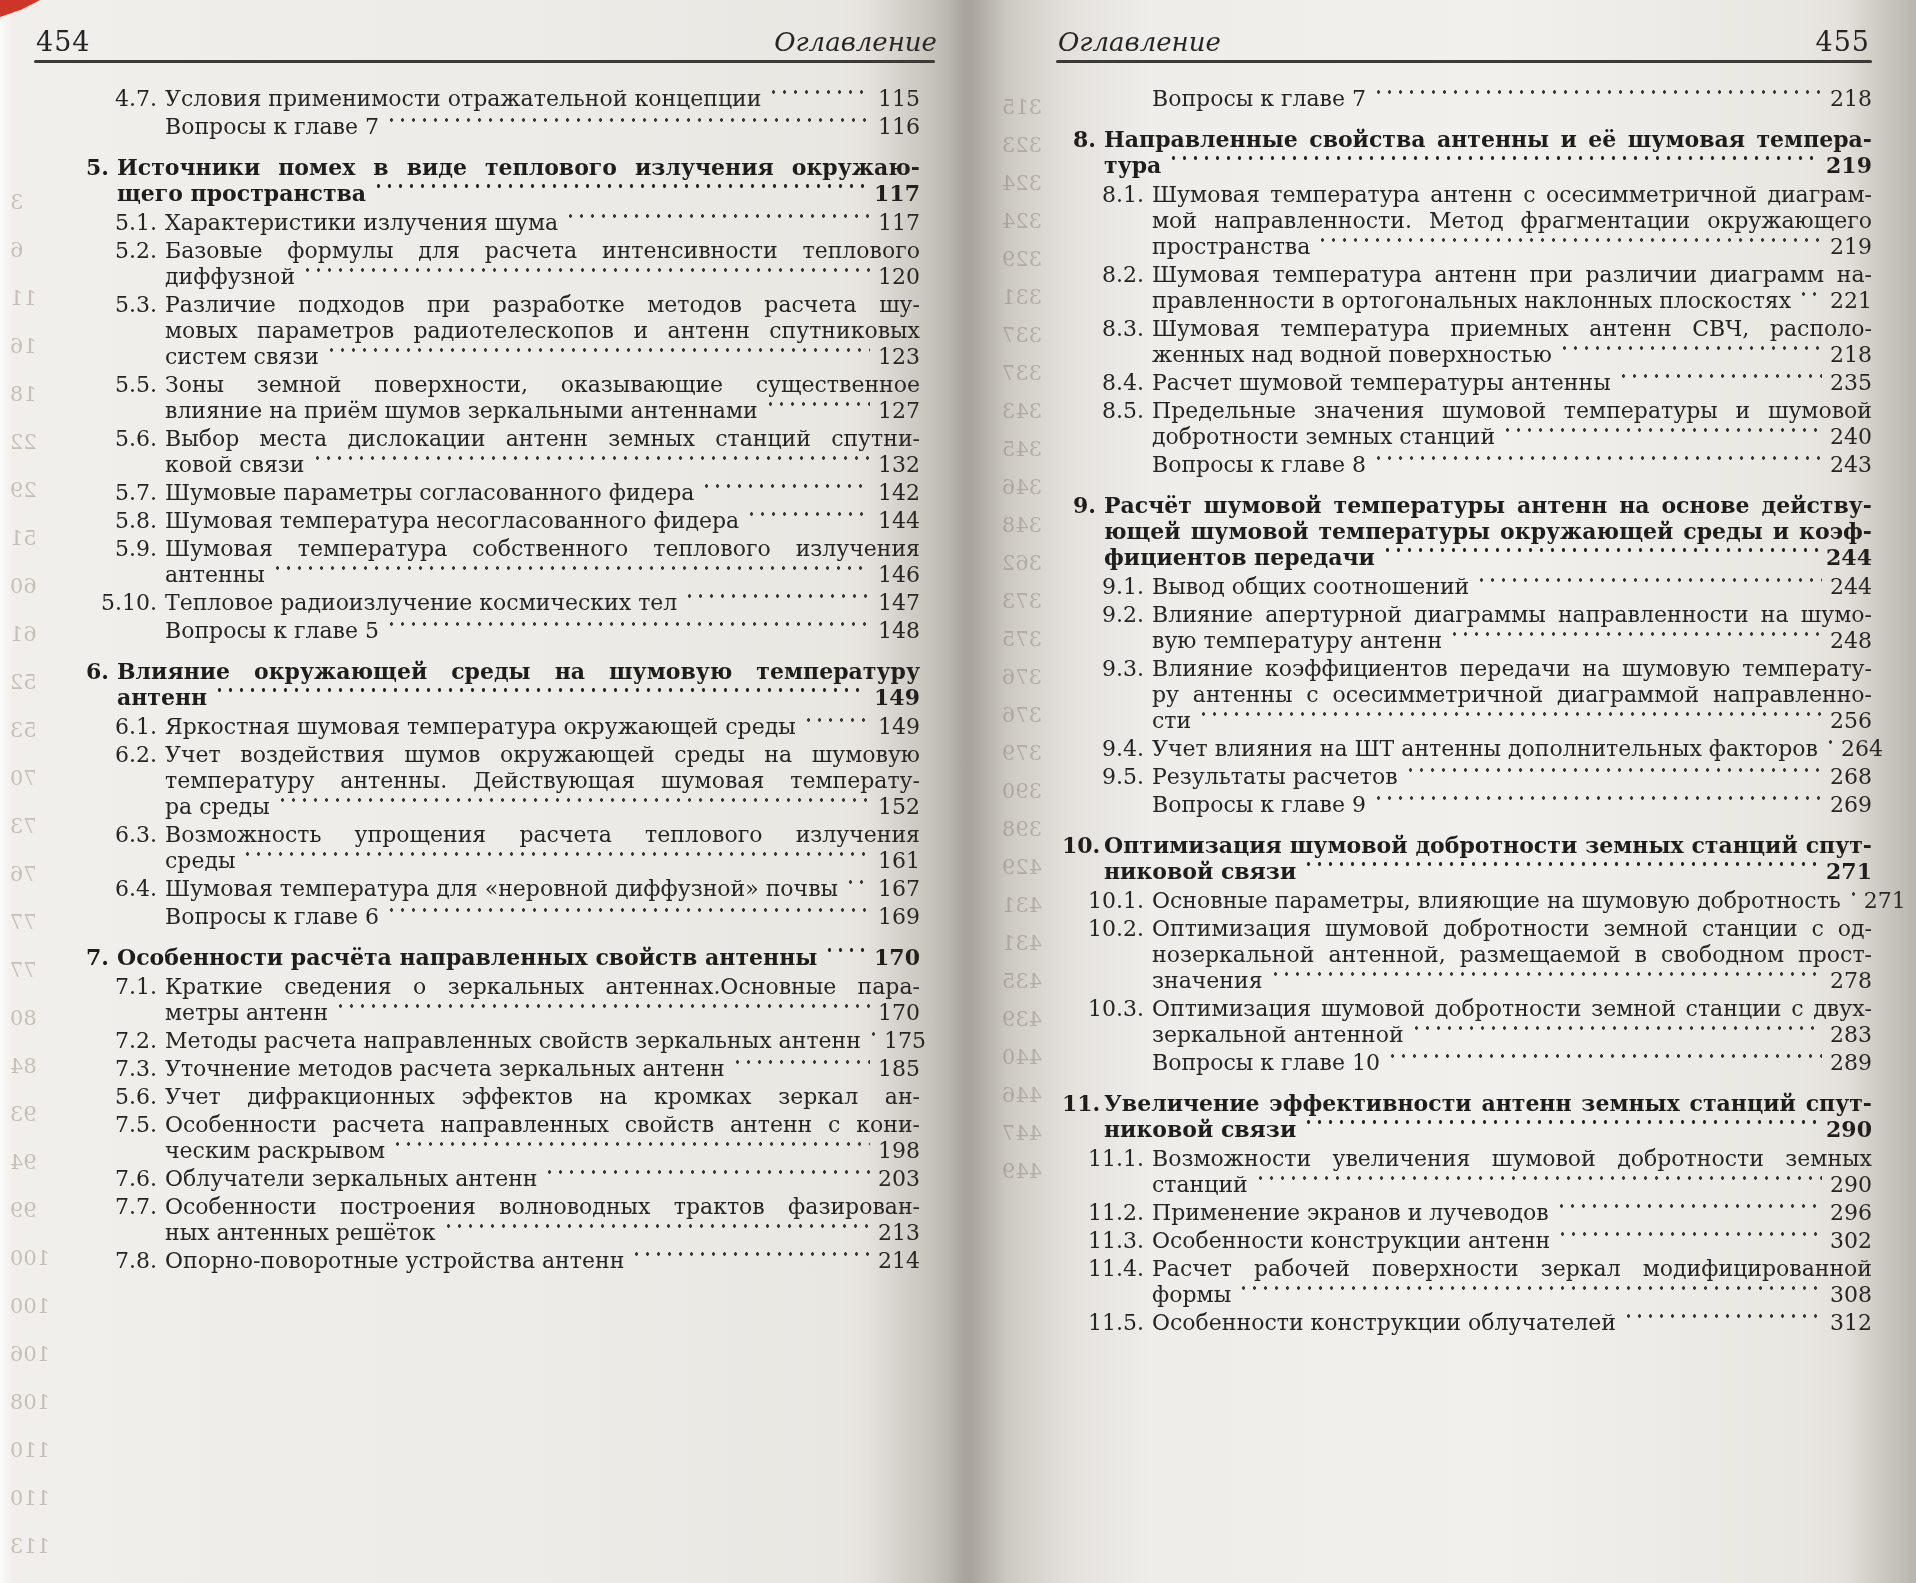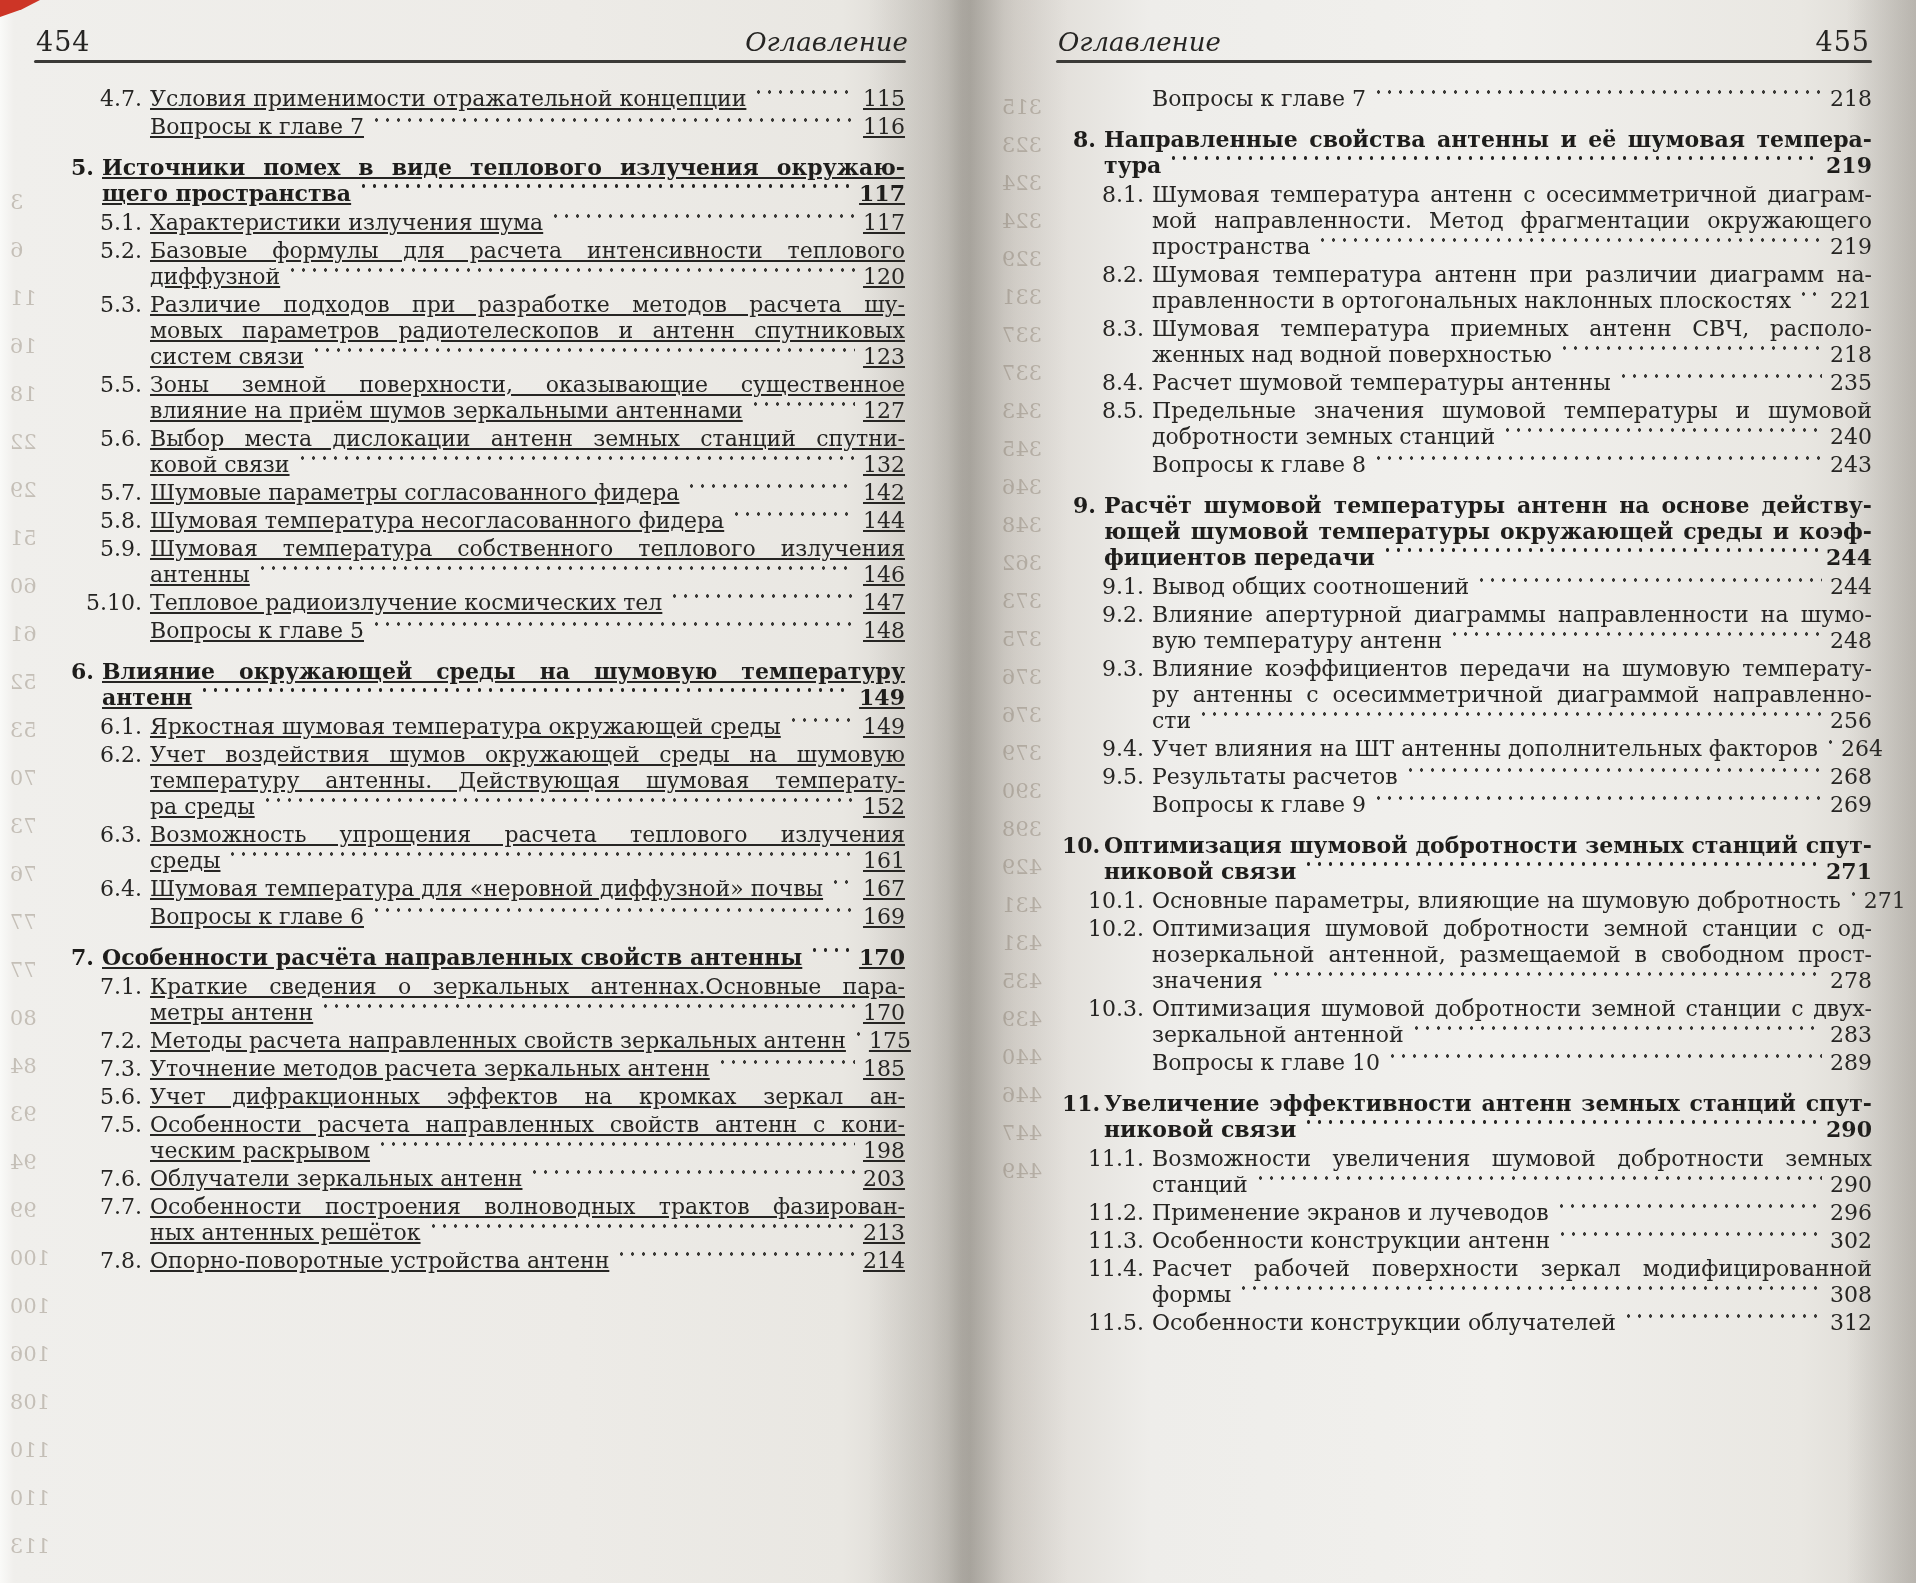--- a/index.html
+++ b/index.html
@@ -26,35 +26,35 @@
     position:absolute;right:0;top:0;width:70px;height:1583px;
     background:linear-gradient(90deg,rgba(70,64,56,0),rgba(70,64,56,.22));
     pointer-events:none;
   }
   .red-mark{
     position:absolute;left:0;top:0;width:40px;height:17px;
     background:#cd3526;
     clip-path:polygon(0 0,100% 0,55% 55%,0 100%);
   }
   .page{position:absolute;top:0;height:1583px;}
-  .page-left{left:0;width:958px;}
+  .page-left{left:0;width:958px;padding-left:29px;}
   .page-right{left:958px;width:958px;}
 
   .pg-header{position:absolute;top:26px;font-size:26px;}
   .page-left  .pg-header{left:36px;right:50px;}
   .page-right .pg-header{left:100px;right:46px;}
   .pg-num{font-size:27px;letter-spacing:1px;}
   .run-title{font-style:italic;font-size:26px;}
   .hdr-row{display:flex;justify-content:space-between;align-items:baseline;}
   .hdr-rule{position:absolute;top:60px;height:3px;background:#3b3a37;border-radius:2px;}
   .page-left  .hdr-rule{left:34px;right:52px;}
   .page-right .hdr-rule{left:98px;right:44px;}
 
   .toc{position:absolute;top:86px;font-size:22px;line-height:26px;}
-  .page-left  .toc{left:60px;width:845px;text-decoration:underline;}
+  .page-left  .toc{left:75px;width:845px;}
   .page-right .toc{left:104px;width:810px;}
 
   .entry{position:relative;margin-bottom:2px;}
   .entry.section,.entry.plain{padding-left:90px;}
   .entry.chapter{padding-left:42px;font-weight:bold;color:#1e1d1b;margin-top:14px;margin-bottom:4px;}
   .lab{position:absolute;left:0;top:0;text-align:right;}
   .entry.chapter .lab{width:34px;}
   .entry.section .lab{width:82px;}
   .ln.mid{text-align:justify;text-align-last:justify;}
   .ln.last{display:flex;align-items:baseline;}

